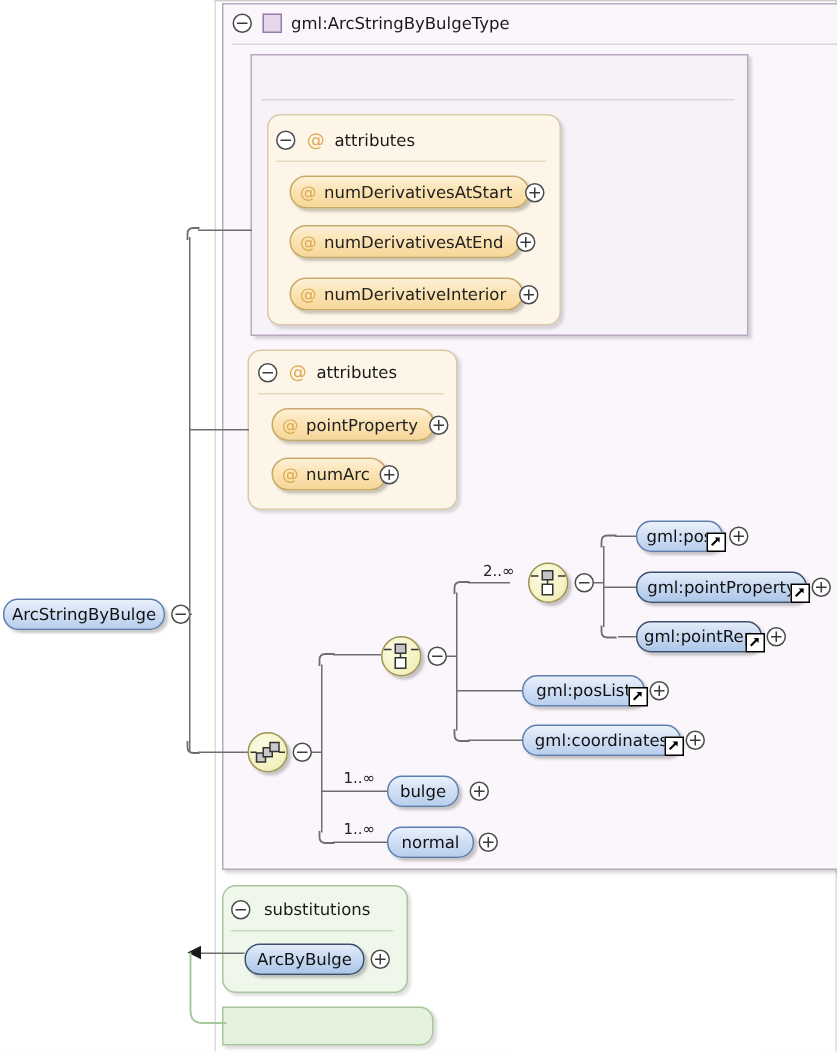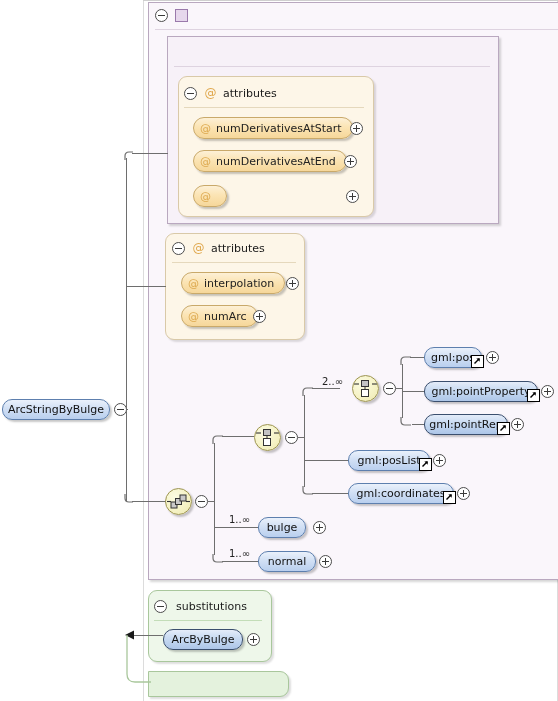--- a/index.html
+++ b/index.html
@@ -167,20 +167,21 @@
 
   <div class="bg-rule" style="left:143px;top:0;height:701px;"></div>
   <div class="bg-rule" style="left:557px;top:0;height:701px;"></div>
   <div class="bg-rule-h" style="left:143px;top:0;width:415px;"></div>
 
   <div class="ctype-outer" style="left:148px;top:2px;width:418px;height:576px;"></div>
 
   <div class="box-head" style="left:155px;top:7px;height:16px;">
     <span class="ec"></span>
     <span class="ct-icon"></span>
+    <span class="hl">gml:ArcStringByBulgeType</span>
   </div>
   <div class="hr-sep" style="left:155px;top:29px;width:404px;"></div>
 
   <div class="ctype-inner" style="left:167px;top:36px;width:330px;height:186px;"></div>
 
   <div class="hr-sep" style="left:174px;top:66px;width:316px;"></div>
 
   <div class="attr-box" style="left:178px;top:76px;width:194px;height:139px;"></div>
 
   <div class="box-head" style="left:184px;top:85px;height:16px;">
@@ -197,35 +198,36 @@
   <span class="ec plus ec-abs" style="left:350px;top:122px;"></span>
 
   <div class="attr-pill" style="left:193px;top:150px;">
     <span class="at">@</span>
     <span class="lbl">numDerivativesAtEnd</span>
   </div>
   <span class="ec plus ec-abs" style="left:344px;top:155px;"></span>
 
   <div class="attr-pill" style="left:193px;top:185px;">
     <span class="at">@</span>
+    <span class="lbl">numDerivativeInterior</span>
   </div>
   <span class="ec plus ec-abs" style="left:346px;top:190px;"></span>
 
   <div class="attr-box" style="left:165px;top:233px;width:138px;height:105px;"></div>
 
   <div class="box-head" style="left:172px;top:240px;height:16px;">
     <span class="ec"></span>
     <span class="at-icon">@</span>
     <span class="hl">attributes</span>
   </div>
   <div class="hr-sep amber" style="left:172px;top:262px;width:124px;"></div>
 
   <div class="attr-pill" style="left:181px;top:272px;">
     <span class="at">@</span>
-    <span class="lbl">interpolation</span>
+    <span class="lbl">pointProperty</span>
   </div>
   <span class="ec plus ec-abs" style="left:286px;top:277px;"></span>
 
   <div class="attr-pill" style="left:181px;top:305px;">
     <span class="at">@</span>
     <span class="lbl">numArc</span>
   </div>
   <span class="ec plus ec-abs" style="left:253px;top:310px;"></span>
 
   <div class="root-pill" style="left:2px;top:399px;width:108px;">

